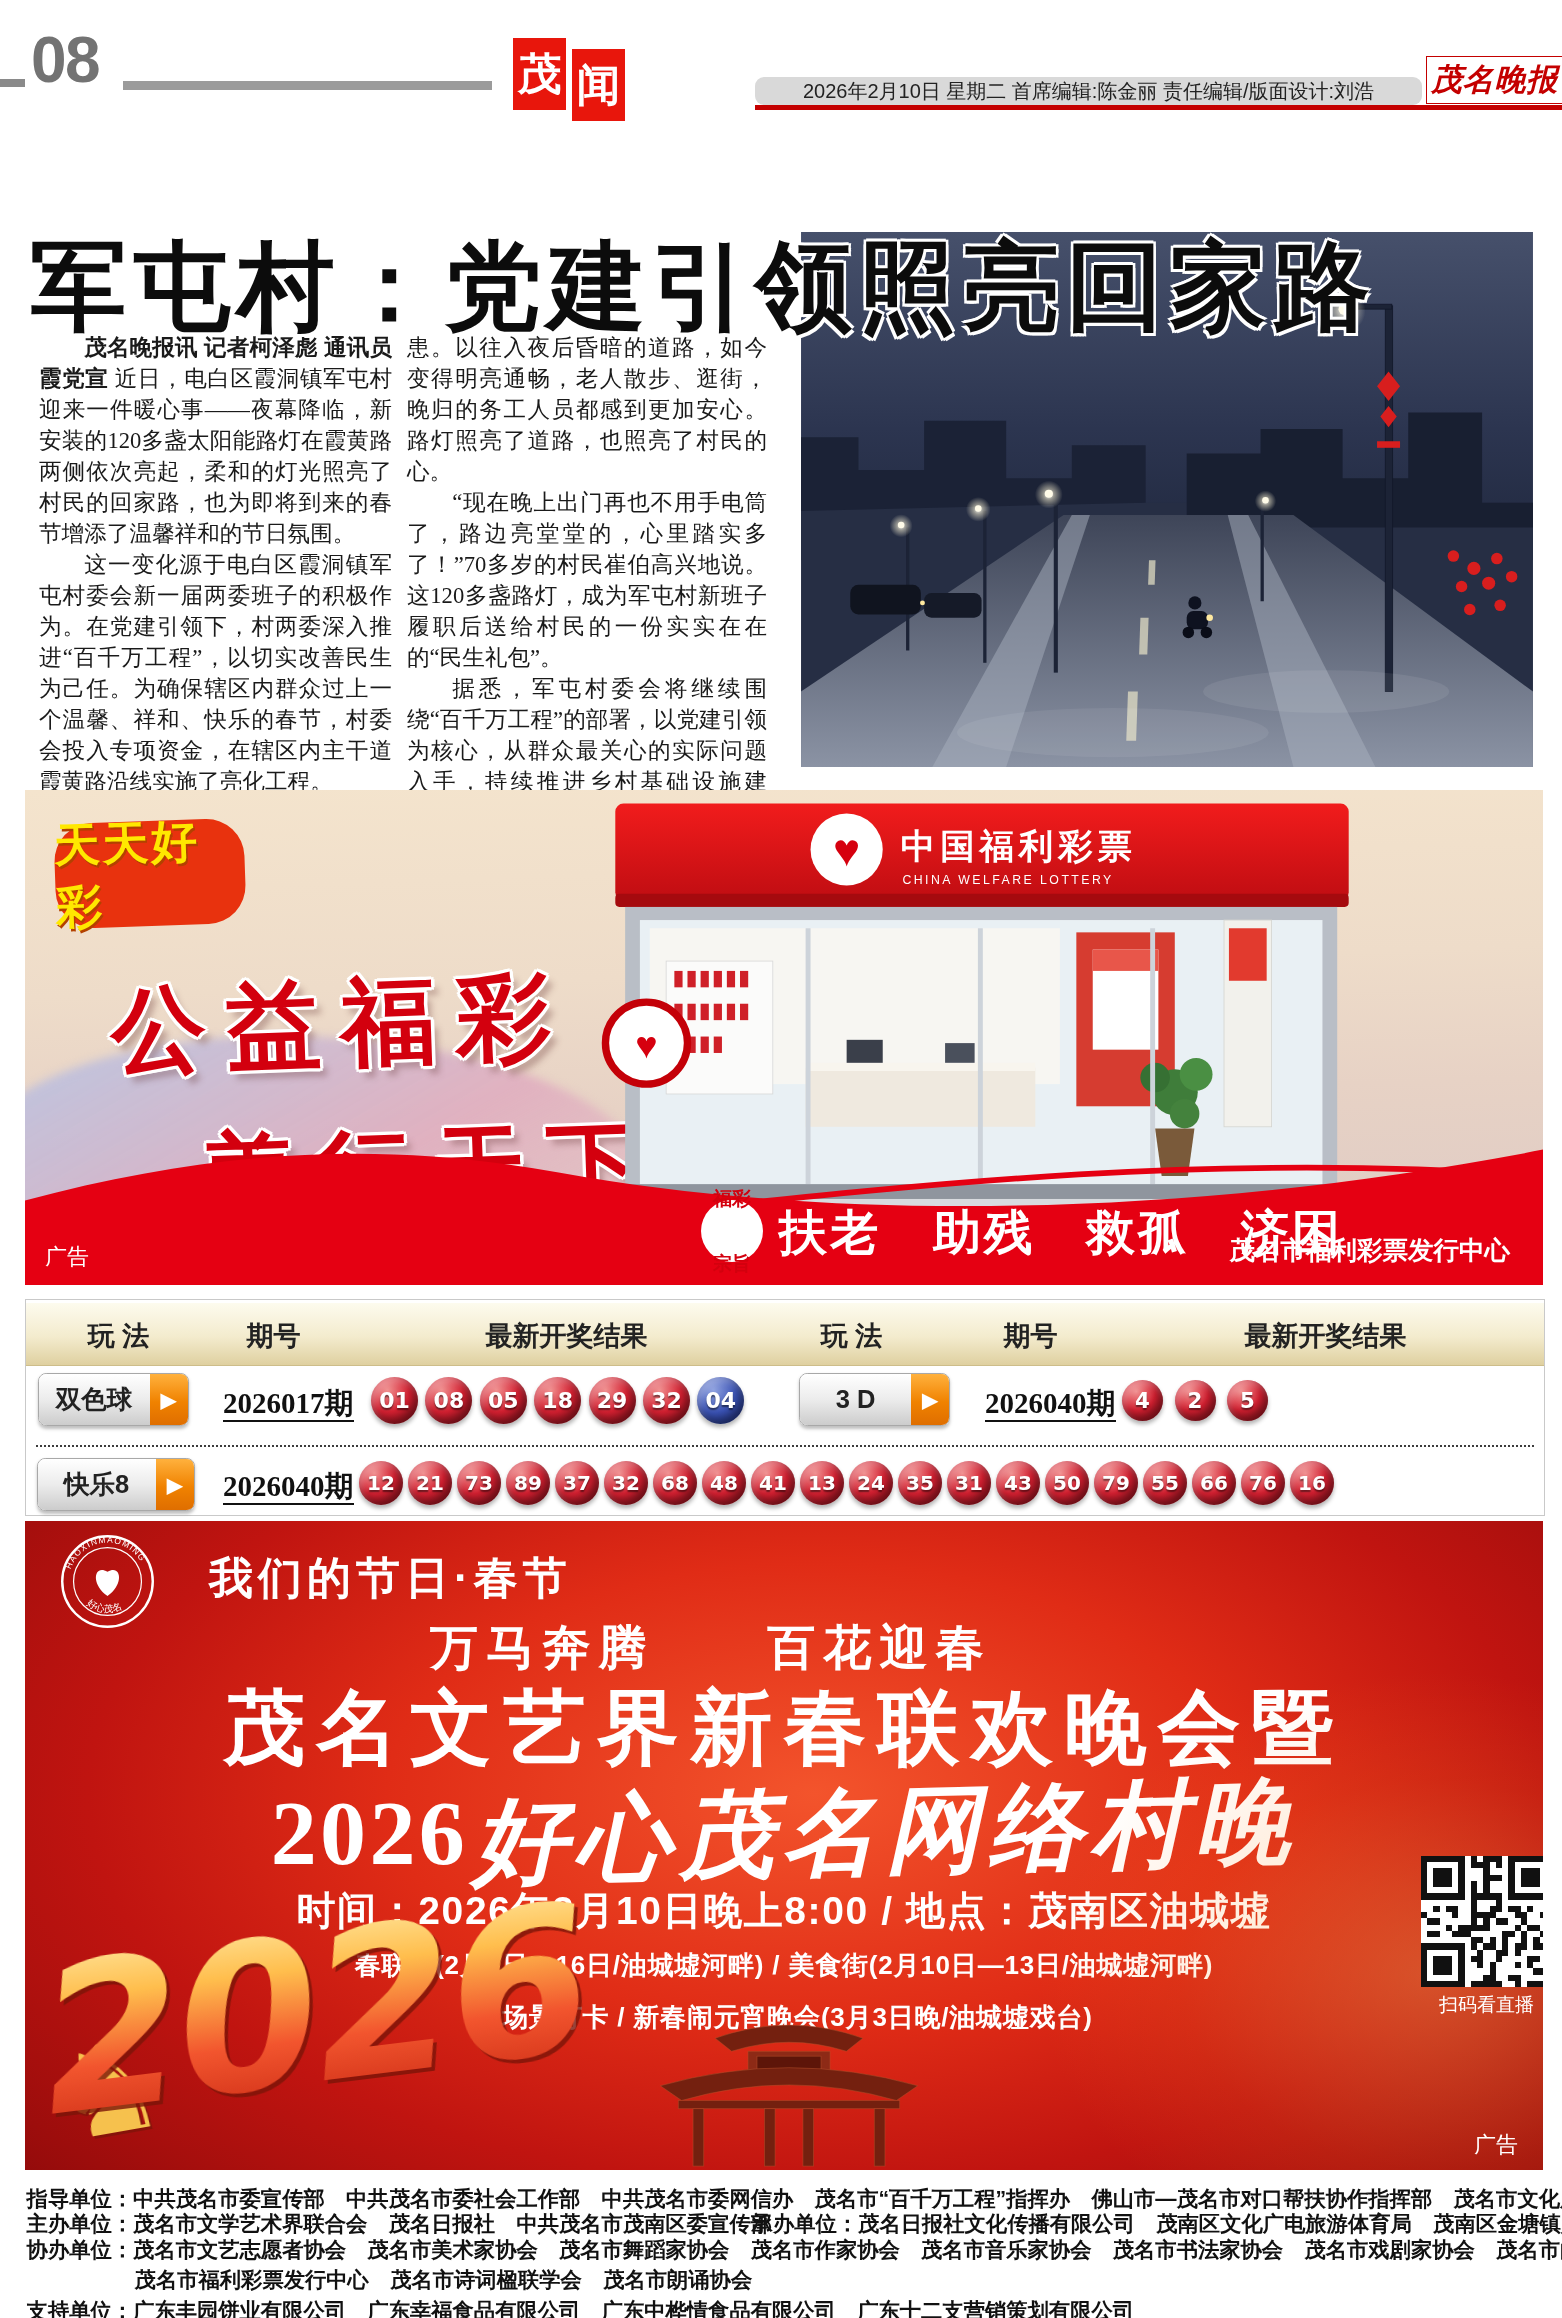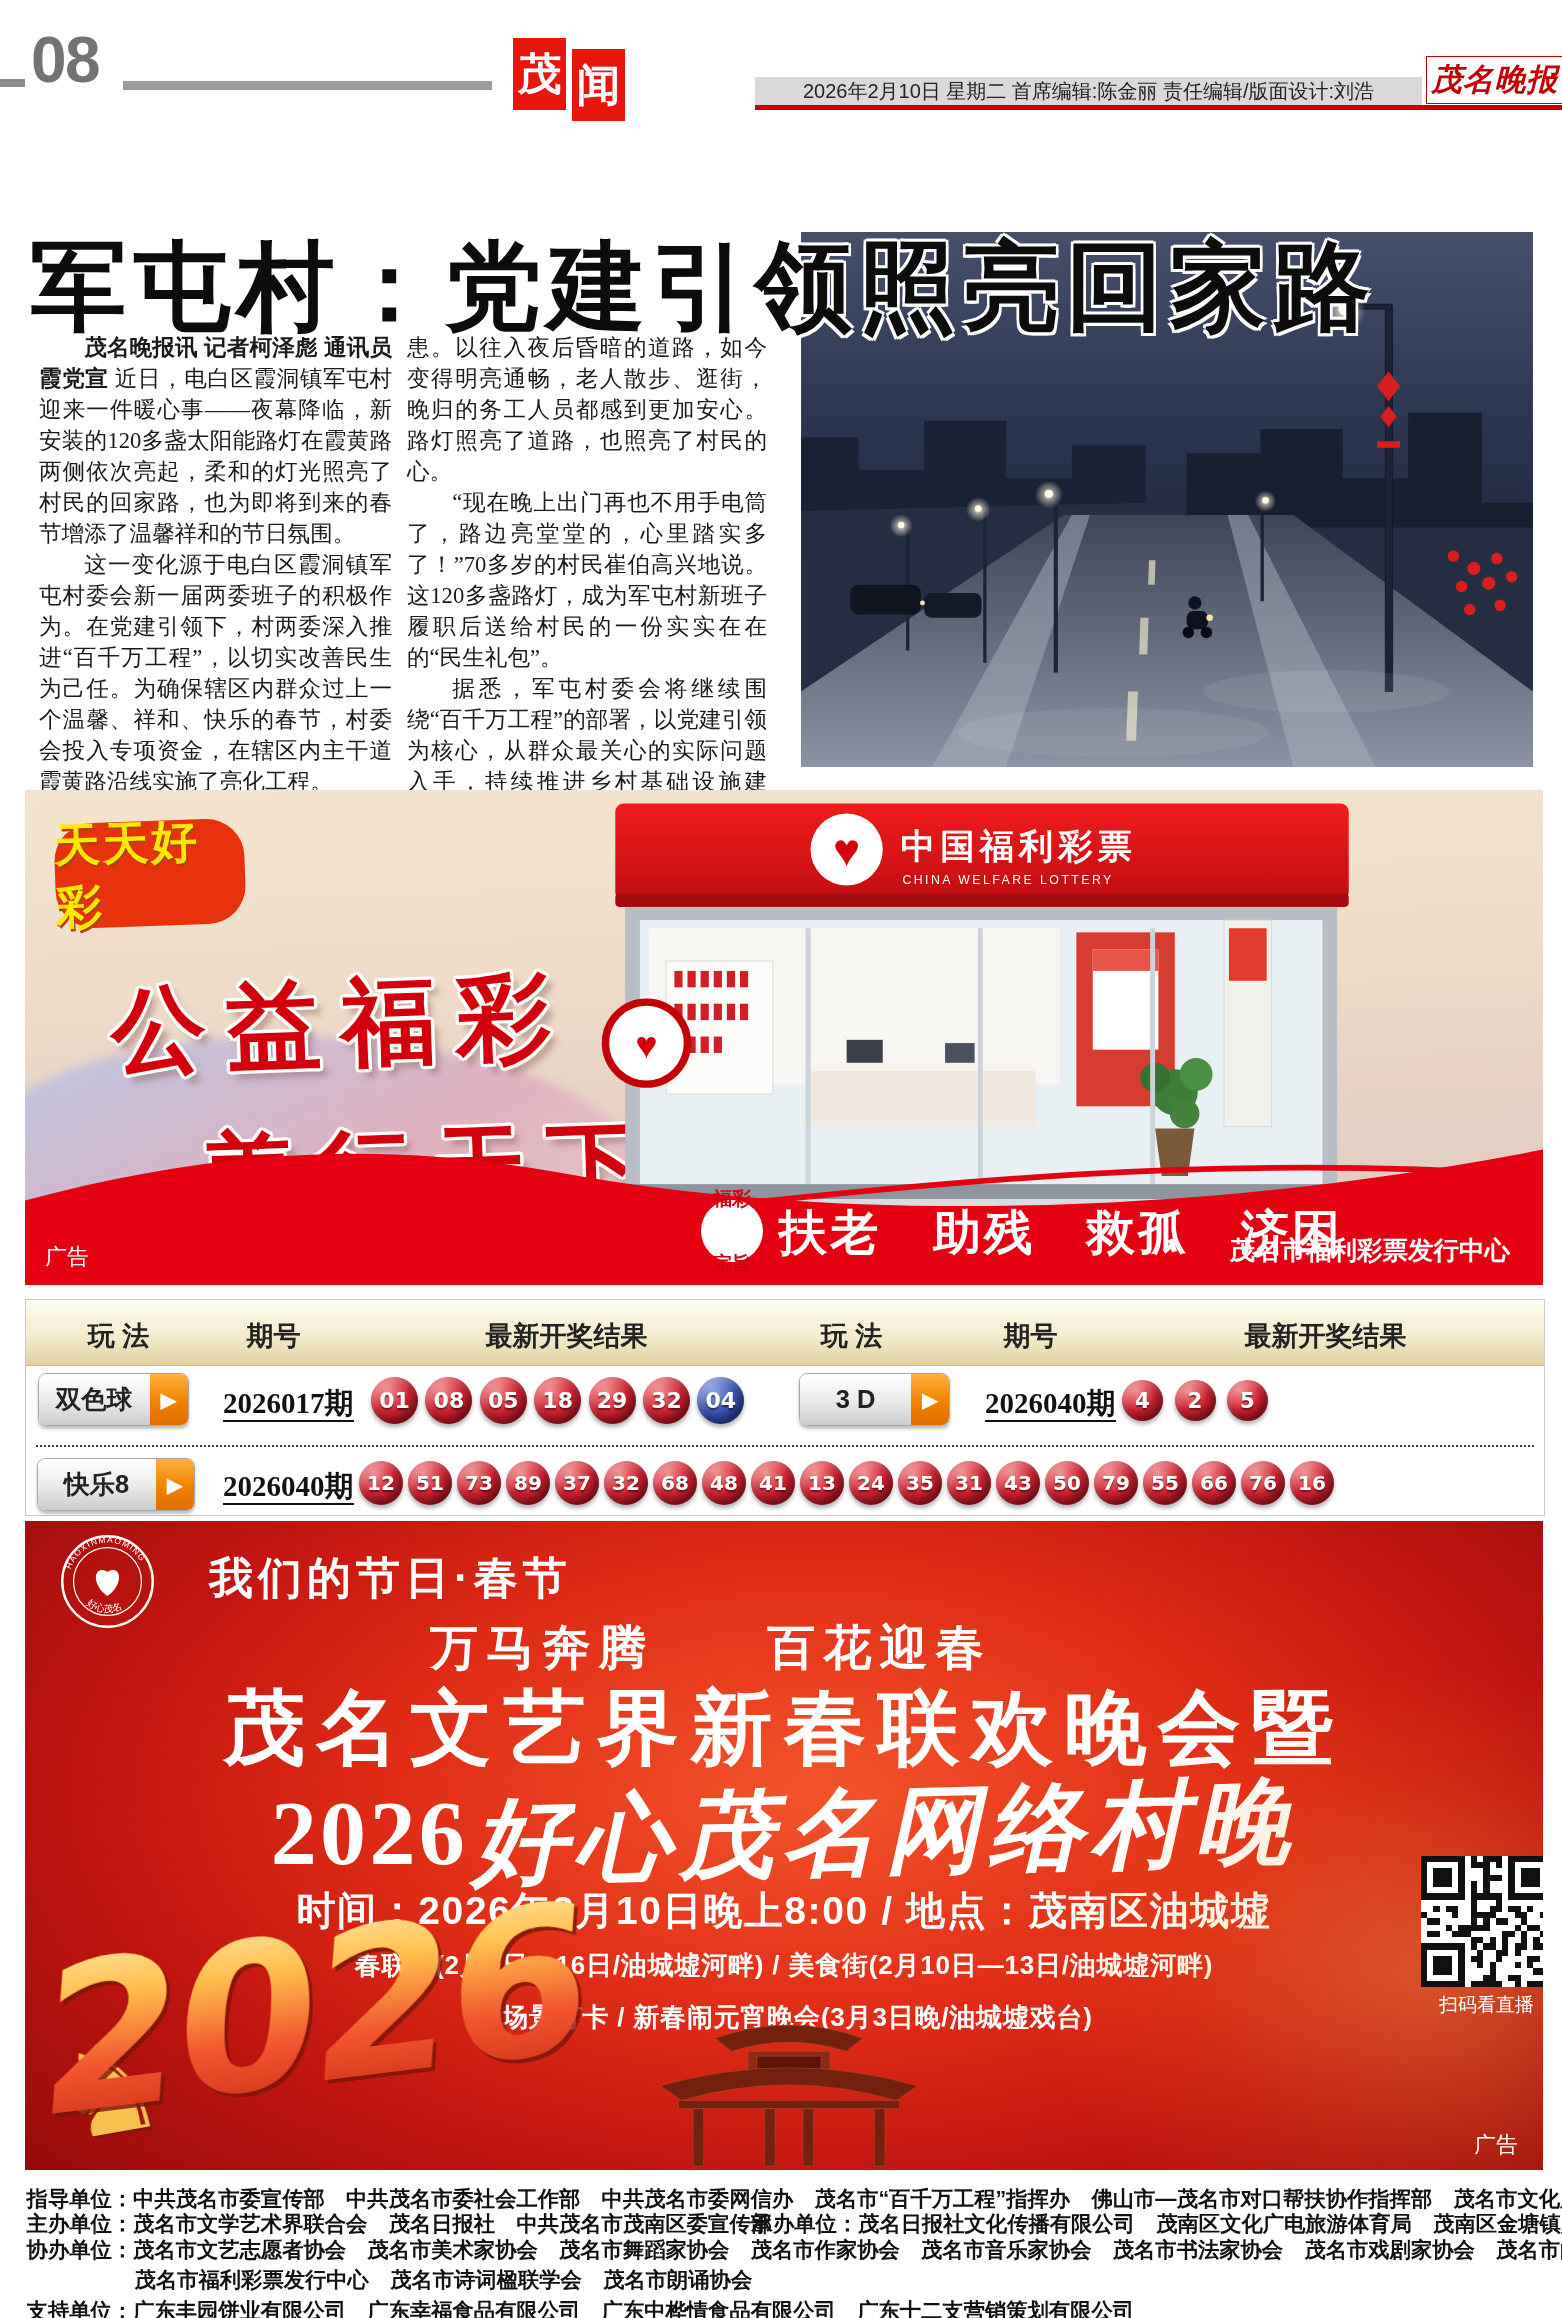--- a/index.html
+++ b/index.html
@@ -9,21 +9,21 @@
 
   
   .pg-dash{left:0;top:79px;width:25px;height:8.2px;background:#8a8a8a;}
   .pg-num{left:31px;top:23px;font-size:64px;font-weight:bold;color:#737373;letter-spacing:-1.6px;}
   .pg-rule{left:123px;top:81px;width:369px;height:9px;background:#9b9b9b;}
   .sec-box{width:53px;height:72px;background:#e8160c;color:#fff;display:flex;align-items:center;justify-content:center;
            font-size:44px;font-weight:bold;font-family:"Liberation Serif",serif;}
   .sec-box1{left:513px;top:38px;}
   .sec-box2{left:572px;top:49px;}
   .date-bar{left:755px;top:77px;width:667px;height:28px;background:#d9d9d9;display:flex;align-items:center;
-            justify-content:center;font-size:20px;color:#222;white-space:nowrap;}
+            justify-content:center;font-size:20px;color:#222;white-space:nowrap;border-radius:9px;}
   .red-rule{left:755px;top:105px;width:807px;height:5px;background:#c40000;}
   .masthead{left:1426px;top:56px;width:135px;height:46px;border:1.6px solid #c40000;background:#fff;
             display:flex;align-items:center;justify-content:center;color:#c40000;font-size:31px;font-weight:bold;
             font-style:italic;font-family:"Liberation Serif",serif;letter-spacing:0.8px;}
 
   
   .kicker{left:30px;top:161px;font-size:49px;font-weight:bold;letter-spacing:2.5px;color:#000;}
   .headline{left:30px;top:223px;width:1527px;font-size:97px;font-weight:900;letter-spacing:6.6px;color:#0c0c0c;
             z-index:5;white-space:nowrap;
             text-shadow:2.5px 2.5px 0 #fff,-2.5px -2.5px 0 #fff,2.5px -2.5px 0 #fff,-2.5px 2.5px 0 #fff,0 3.3px 0 #fff,0 -3.3px 0 #fff;}
@@ -353,21 +353,21 @@
 
     <div class="abs dotted"></div>
 
     <div class="abs play-btn" style="left:10.7px;top:158px;width:156px;">
       <span class="pb-label">快乐8</span>
       <span class="pb-cap">▶</span>
     </div>
     <div class="abs" style="left:197px;top:167px;"><span class="issue">2026040期</span></div>
     <div class="abs balls row-kl8" style="left:333px;top:161px;">
         <span class="ball red">12</span>
-        <span class="ball red">51</span>
+        <span class="ball red">21</span>
         <span class="ball red">73</span>
         <span class="ball red">89</span>
         <span class="ball red">37</span>
         <span class="ball red">32</span>
         <span class="ball red">68</span>
         <span class="ball red">48</span>
         <span class="ball red">41</span>
         <span class="ball red">13</span>
         <span class="ball red">24</span>
         <span class="ball red">35</span>

